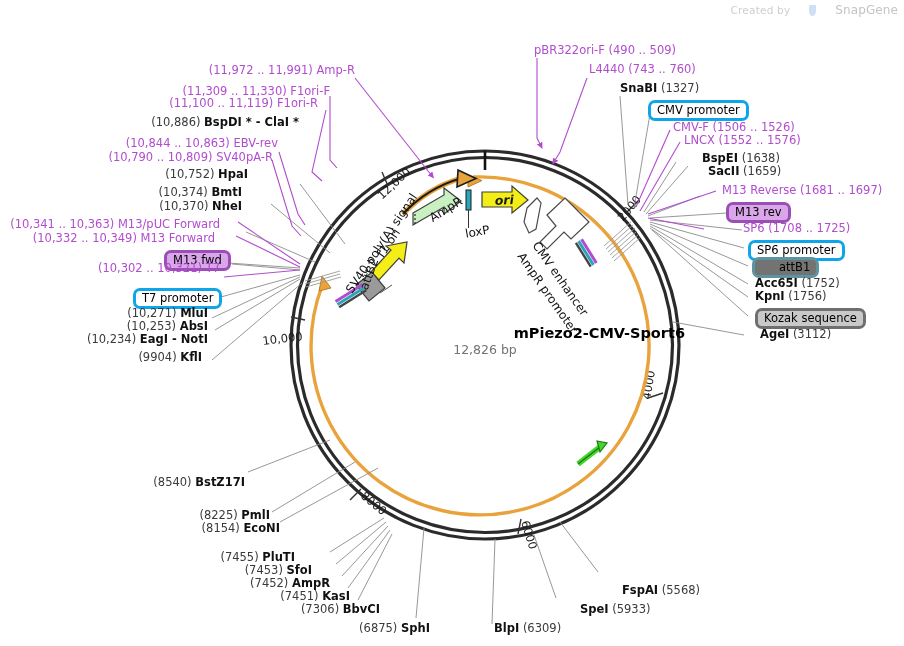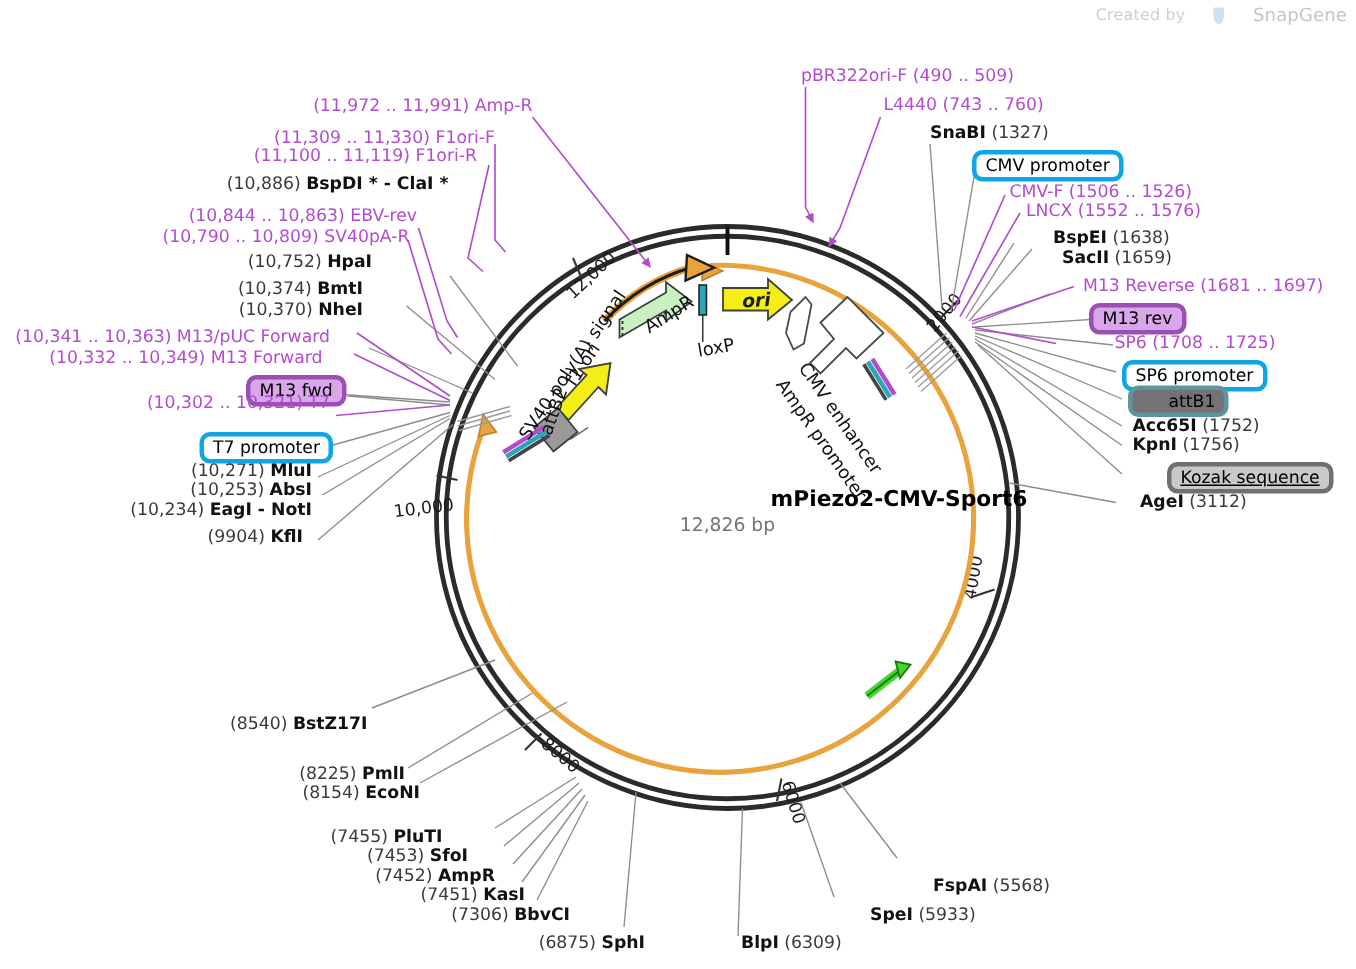--- a/index.html
+++ b/index.html
@@ -403,21 +403,21 @@
   <div class="chip" style="left:748px; top:240px;">SP6 promoter</div>
   <div class="chip teal" style="left:752px; top:257px;">attB1</div>
   <div class="lbl enz" style="left:755px; top:277px;">
     <span class="nm">Acc65I</span>
     <span class="pos">(1752)</span>
   </div>
   <div class="lbl enz" style="left:755px; top:290px;">
     <span class="nm">KpnI</span>
     <span class="pos">(1756)</span>
   </div>
-  <div class="chip gray" style="left:778px; top:308px;text-decoration:underline;">Kozak sequence</div>
+  <div class="chip gray" style="left:755px; top:308px;">Kozak sequence</div>
   <div class="lbl enz" style="left:760px; top:328px;">
     <span class="nm">AgeI</span>
     <span class="pos">(3112)</span>
   </div>
 
   <div class="lbl enz ra" style="left:10px; top:476px; width:235px;">
     <span class="pos">(8540)</span>
     <span class="nm">BstZ17I</span>
   </div>
   <div class="lbl enz ra" style="left:10px; top:509px; width:260px;">

